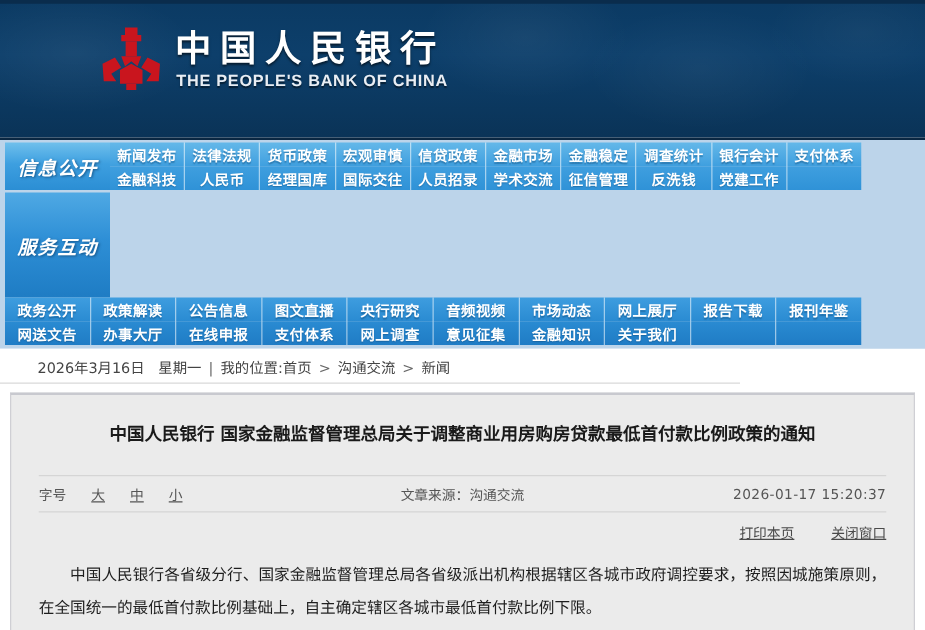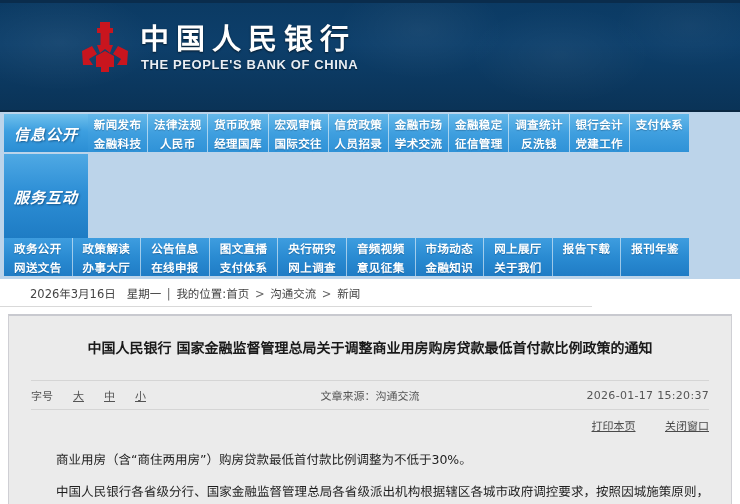--- a/index.html
+++ b/index.html
@@ -330,21 +330,20 @@
     </div>
     <div class="meta-right">2026-01-17 15:20:37</div>
   </div>
 
   <div class="toplinks">
     <a>打印本页</a>
     <a>关闭窗口</a>
   </div>
 
   <div class="body-text">
-    <p>商业用房（含“商住两用房”）购房贷款最低首付款比例调整为不低于30%。</p>
     <p>中国人民银行各省级分行、国家金融监督管理总局各省级派出机构根据辖区各城市政府调控要求，按照因城施策原则，在全国统一的最低首付款比例基础上，自主确定辖区各城市最低首付款比例下限。</p>
   </div>
 
   <div class="botlinks">
     <span class="rule"></span>
     <a>打印本页</a>
     <a>关闭窗口</a>
   </div>
 
 </div>

